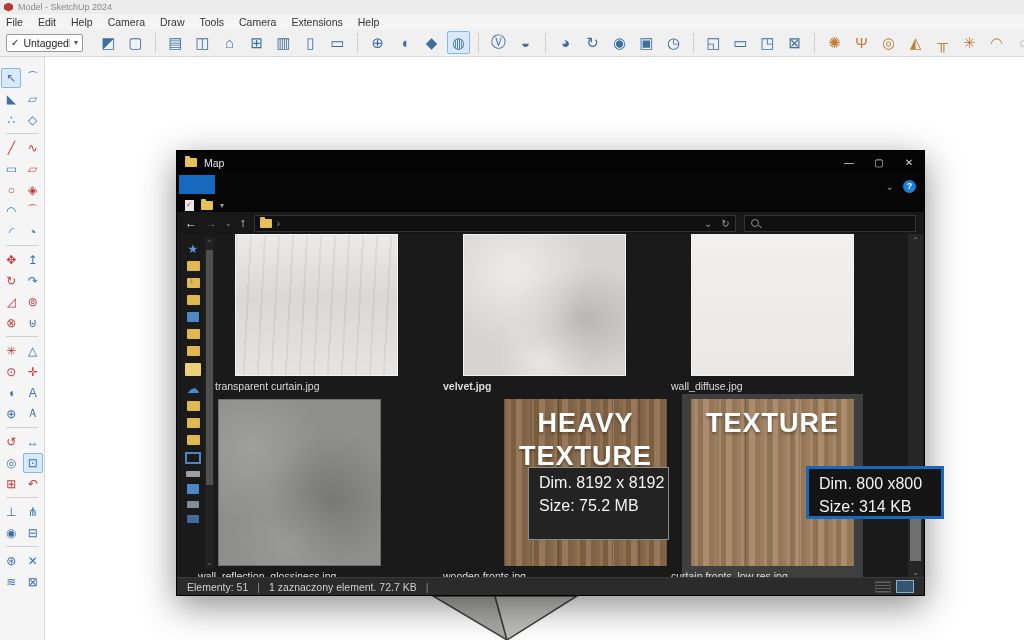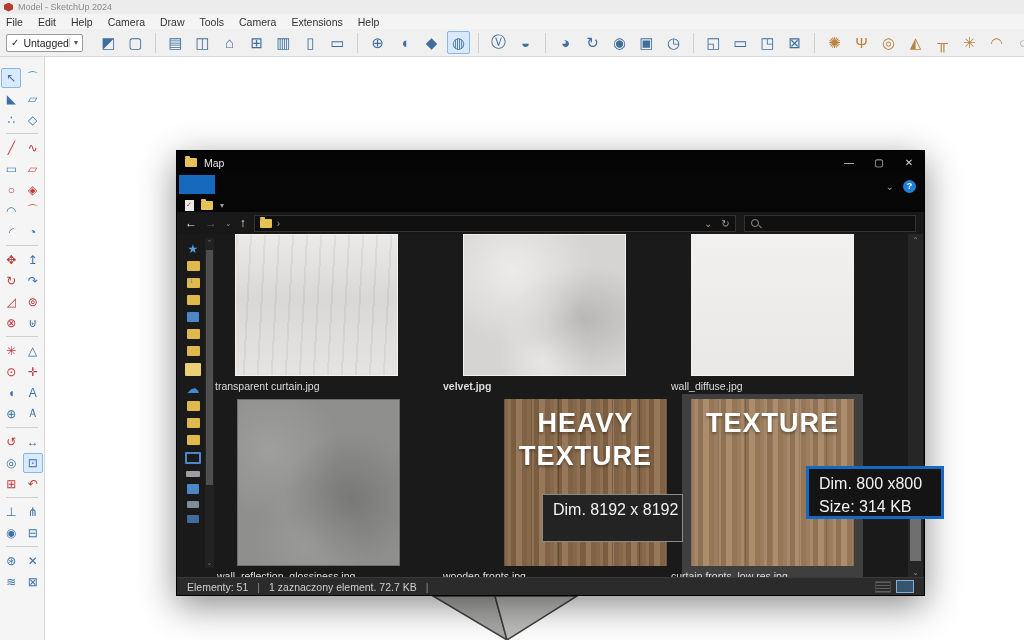--- a/index.html
+++ b/index.html
@@ -116,21 +116,21 @@
   
   .x-status{position:absolute;left:0;bottom:0;width:100%;height:18px;background:#2b2b2b;border-top:1px solid #3a3a3a;
     display:flex;align-items:center;font-size:10.5px;color:#cfcfcf;box-sizing:border-box;padding:0 10px;}
   .x-status .sep{margin:0 9px;color:#8a8a8a;}
   .view-toggles{margin-left:auto;display:flex;gap:5px;align-items:center;}
   .vt-list{width:14px;height:10px;border:1px solid #555;background:repeating-linear-gradient(180deg,#777 0 1px,transparent 1px 3px);opacity:.7;}
   .vt-thumb{width:16px;height:11px;border:1px solid #7fb0da;background:#36546e;}
   
   .tip{position:absolute;z-index:50;background:#232323;color:#f2f2f2;font-size:16px;line-height:1.45;
     padding:3px 10px 5px 10px;box-sizing:border-box;white-space:nowrap;}
-  .tip-8k{left:528px;top:494px;width:141px;height:48px;border:1px solid #8a8a8a;margin-left:14px;}
+  .tip-8k{left:528px;top:467px;width:141px;height:73px;border:1px solid #8a8a8a;}
   .tip-800{left:806px;top:466px;width:138px;height:53px;border:3px solid #1569c0;background:#141414;}
 </style>
 </head>
 <body>
 
 <div class="su-titlebar">
   <span class="su-logo"></span>
   <span>Model - SketchUp 2024</span>
 </div>
 
@@ -380,21 +380,21 @@
           <div class="f-label" style="top: 146px;">transparent curtain.jpg</div>
         </div>
         <div class="file-card" style="left: 286px; top: 0px;">
           <div class="thumb tex-velvet" style="height: 142px;"></div>
           <div class="f-label" style="top: 146px; font-weight: bold;">velvet.jpg</div>
         </div>
         <div class="file-card" style="left: 514px; top: 0px;">
           <div class="thumb tex-diffuse" style="height: 142px;"></div>
           <div class="f-label" style="top: 146px;">wall_diffuse.jpg</div>
         </div>
-        <div class="file-card" style="left: 60px; top: 165px;">
+        <div class="file-card" style="left: 41px; top: 165px;">
           <div class="thumb tex-gloss" style="height: 167px;"></div>
           <div class="f-label" style="top: 171px;">wall_reflection_glossiness.jpg</div>
         </div>
         <div class="file-card" style="left: 286px; top: 165px;">
           <div class="thumb tex-wood-dark" style="height: 167px;">
             <div class="tex-overlay">
               <div>HEAVY</div>
               <div>TEXTURE</div>
             </div>
           </div>
@@ -424,18 +424,19 @@
     <div class="view-toggles">
       <span class="vt-list"></span>
       <span class="vt-thumb"></span>
     </div>
   </div>
 </div>
 
 <div id="tips">
     <div class="tip tip-8k">
       <div>Dim. 8192 x 8192</div>
+      <div>Size: 75.2 MB</div>
     </div>
     <div class="tip tip-800">
       <div>Dim. 800 x800</div>
       <div>Size: 314 KB</div>
     </div>
   </div>
 
 </body></html>

